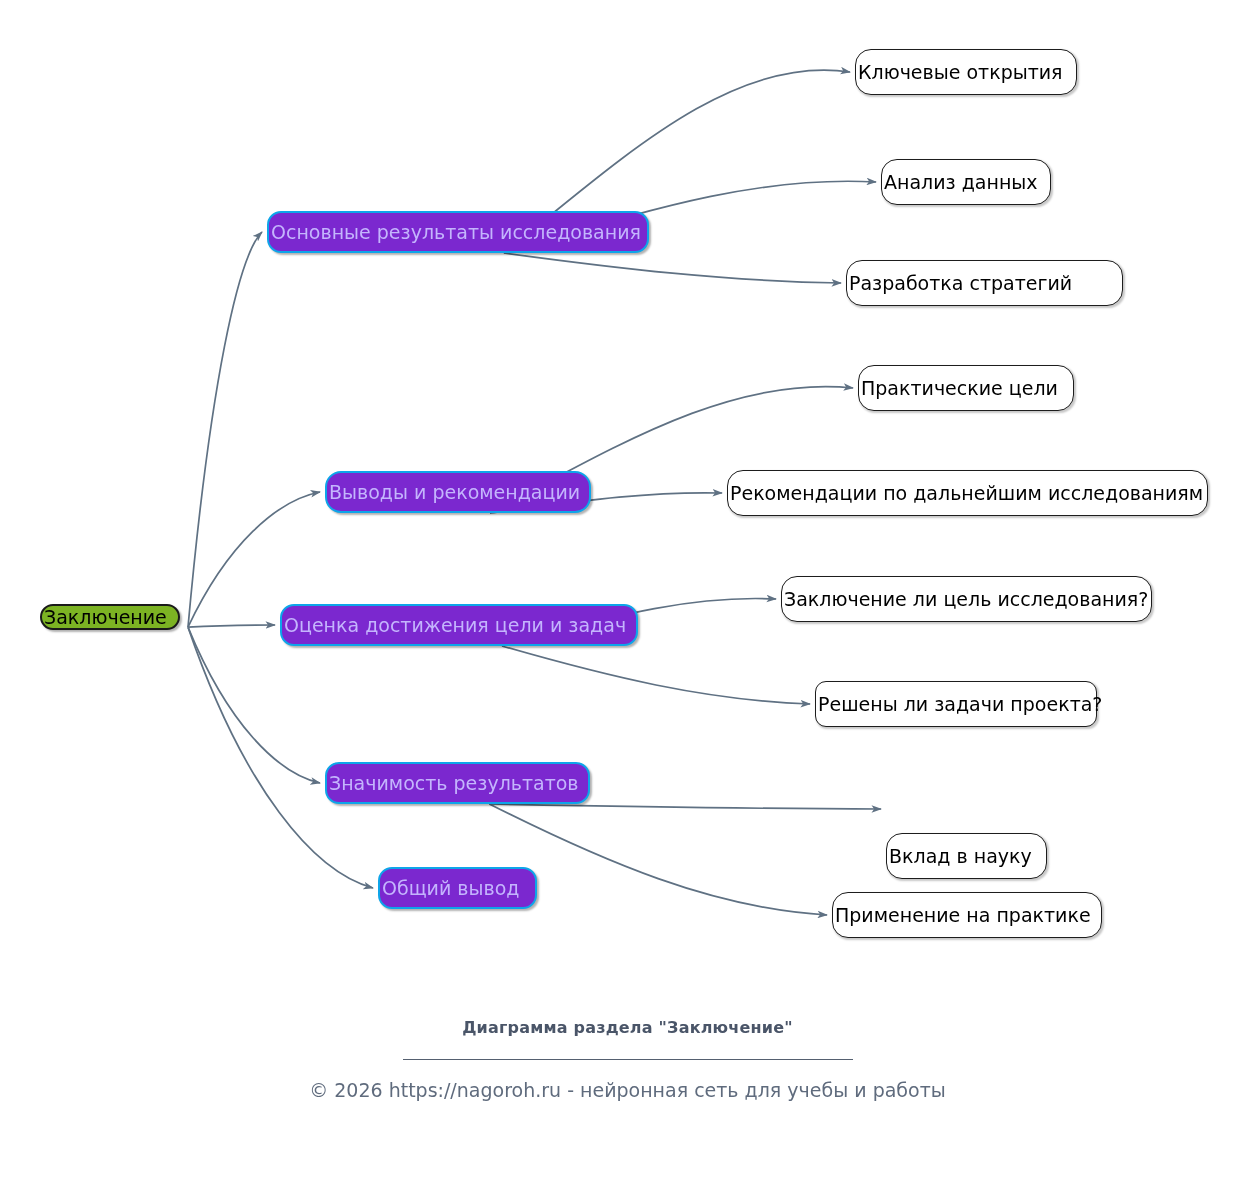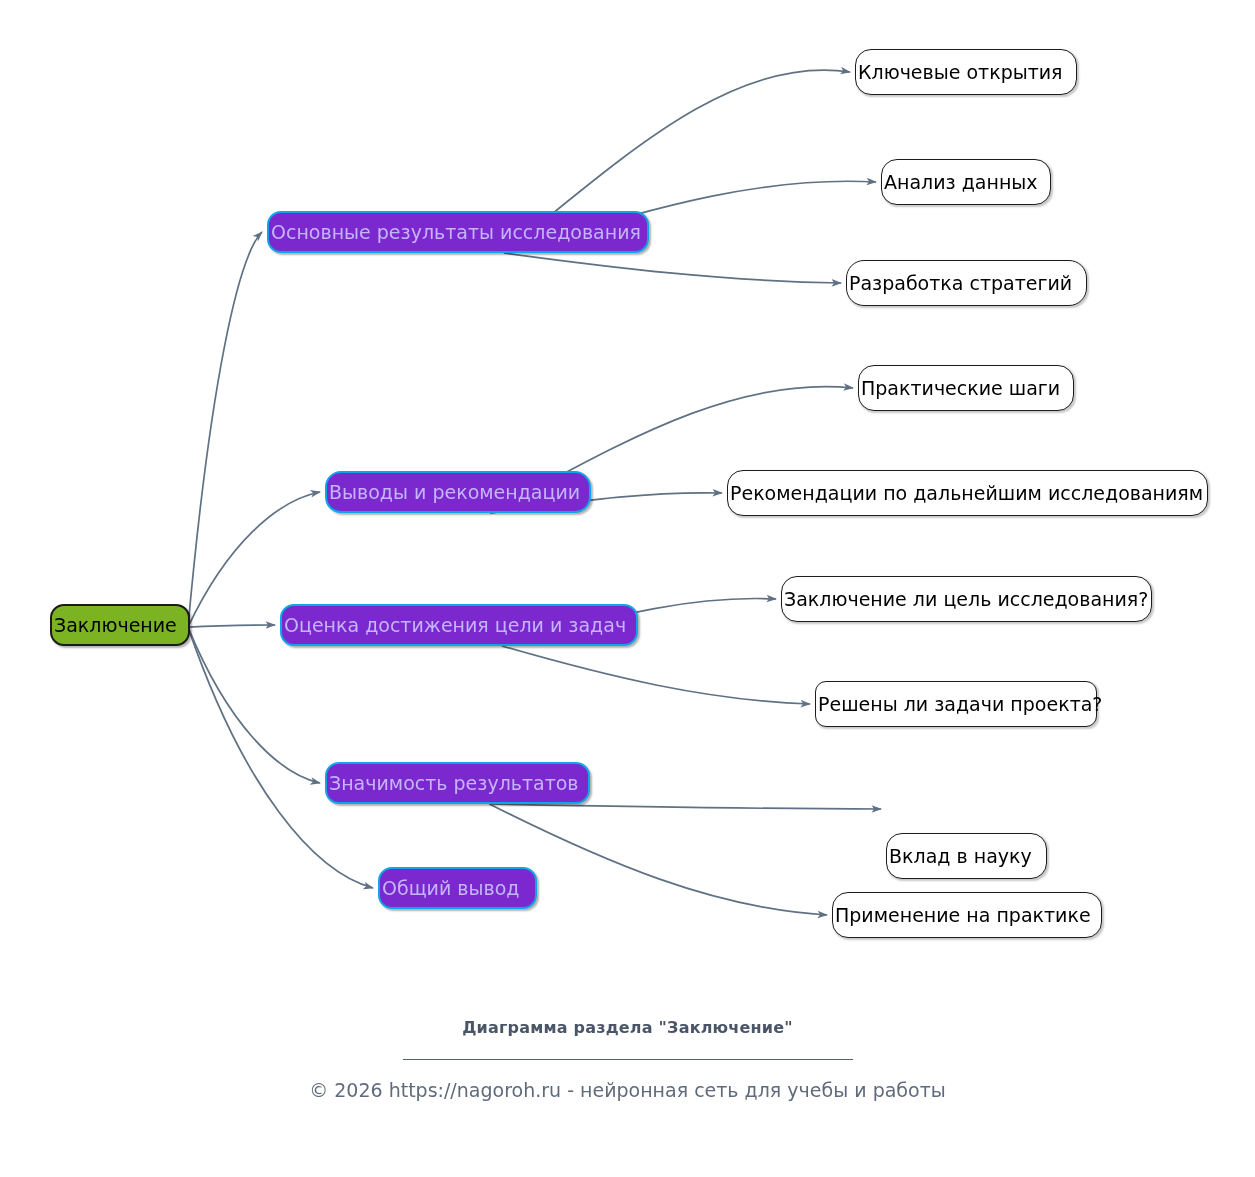--- a/index.html
+++ b/index.html
@@ -105,21 +105,21 @@
       <path d="M 489.91999999999996 513 C 613.3672 448, 729.5527999999999 375.5, 853 388"></path>
       <path d="M 489.91999999999996 513 C 568.8272 502.6, 643.0928 491, 722 493"></path>
       <path d="M 501.96000000000004 646 C 595.1336 621.56, 682.8264 594.3, 776 599"></path>
       <path d="M 501.96000000000004 646 C 606.6936000000001 676.16, 705.2664 700.52, 810 704"></path>
       <path d="M 489.3 804 C 622.4780000000001 806.6, 747.822 808.7, 881 809"></path>
       <path d="M 489.3 804 C 604.118 861.72, 712.182 908.34, 827 915"></path>
     </g>
 </svg>
 
 <div id="nodes-layer">
-    <div class="node node-root" style="left: 50px; top: 604px; width: 140px; height: 42px;">
+    <div class="node node-root" style="left: 40px; top: 604px; width: 140px; height: 26px;">
       <span class="node-label">Заключение</span>
     </div>
     <div class="node node-branch" style="left: 267px; top: 211px; width: 382px; height: 42px;">
       <span class="node-label">Основные результаты исследования</span>
     </div>
     <div class="node node-branch" style="left: 325px; top: 471px; width: 266px; height: 42px; border-radius: 16px;">
       <span class="node-label">Выводы и рекомендации</span>
     </div>
     <div class="node node-branch" style="left: 280px; top: 604px; width: 358px; height: 42px;">
       <span class="node-label">Оценка достижения цели и задач</span>
@@ -129,25 +129,25 @@
     </div>
     <div class="node node-branch" style="left: 378px; top: 867px; width: 159px; height: 42px;">
       <span class="node-label">Общий вывод</span>
     </div>
     <div class="node node-leaf" style="left: 855px; top: 49px; width: 222px; height: 46px;">
       <span class="node-label">Ключевые открытия</span>
     </div>
     <div class="node node-leaf" style="left: 881px; top: 159px; width: 170px; height: 46px;">
       <span class="node-label">Анализ данных</span>
     </div>
-    <div class="node node-leaf" style="left: 846px; top: 260px; width: 241px; height: 46px; border-radius: 18px;">
+    <div class="node node-leaf" style="left: 846px; top: 260px; width: 277px; height: 46px;">
       <span class="node-label">Разработка стратегий</span>
     </div>
     <div class="node node-leaf" style="left: 858px; top: 365px; width: 216px; height: 46px;">
-      <span class="node-label">Практические шаги</span>
+      <span class="node-label">Практические цели</span>
     </div>
     <div class="node node-leaf" style="left: 727px; top: 470px; width: 481px; height: 46px;">
       <span class="node-label">Рекомендации по дальнейшим исследованиям</span>
     </div>
     <div class="node node-leaf" style="left: 781px; top: 576px; width: 371px; height: 46px;">
       <span class="node-label">Заключение ли цель исследования?</span>
     </div>
     <div class="node node-leaf" style="left: 815px; top: 681px; width: 282px; height: 46px; border-radius: 11px;">
       <span class="node-label">Решены ли задачи проекта?</span>
     </div>

